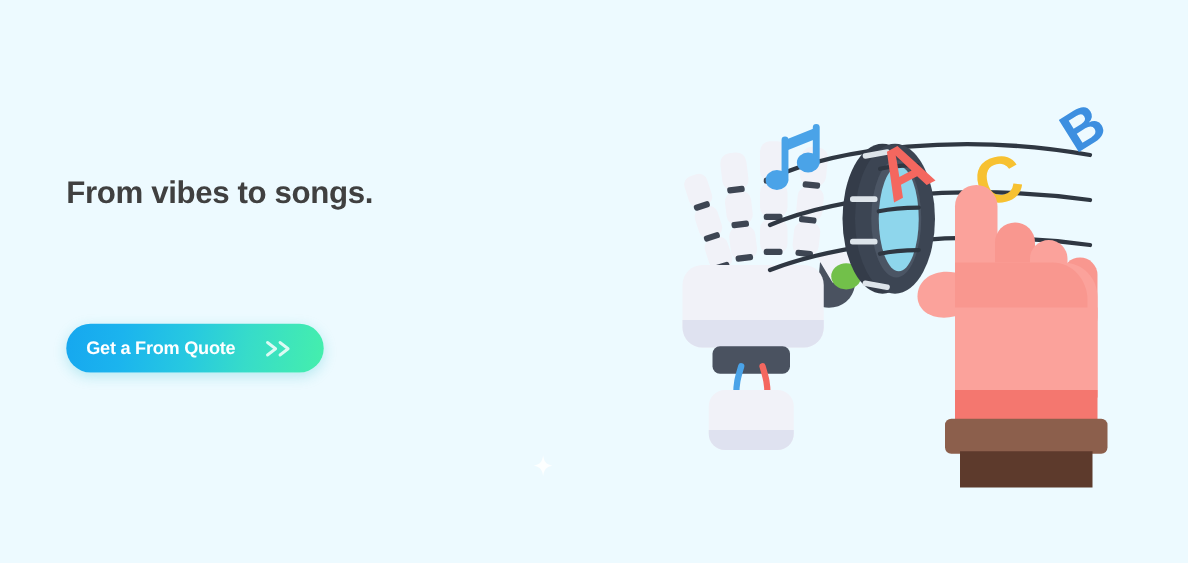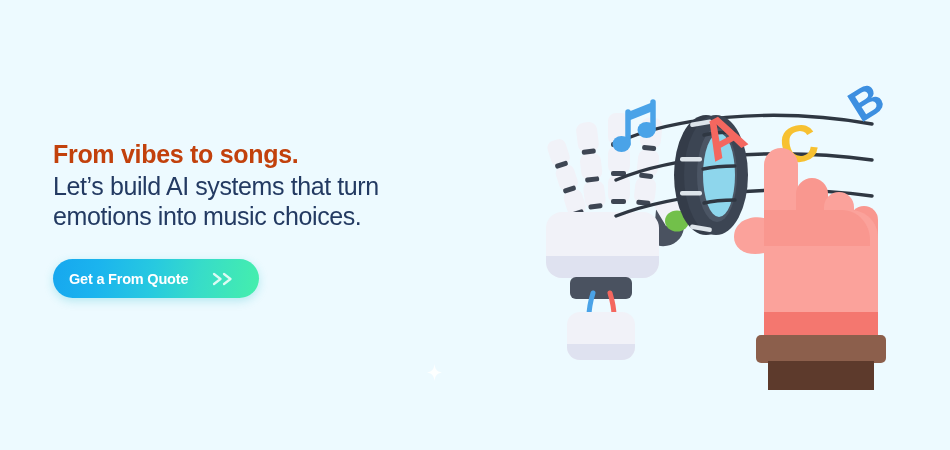--- a/index.html
+++ b/index.html
@@ -24,21 +24,21 @@
   
   .copy {
     position: absolute;
     left: 53px;
     top: 140px;
     width: 430px;
   }
   .headline {
     font-size: 25px;
     font-weight: 700;
-    color: #c2410c;
+    color: #404040;
     letter-spacing: -0.3px;
     line-height: 1.15;
     margin: 0 0 2px 0;
     white-space: nowrap;
   }
   .subline {
     font-size: 25px;
     font-weight: 400;
     color: #233a62;
     letter-spacing: -0.4px;
@@ -104,24 +104,20 @@
     height: 17px;
   }
 </style>
 </head>
 <body>
 
 <div class="banner">
 
   <div class="copy">
     <h1 class="headline">From vibes to songs.</h1>
-    <p class="subline">
-      <span>Let’s build AI systems that turn</span>
-      <span>emotions into music choices.</span>
-    </p>
   </div>
 
   <button class="cta">
     <span class="cta-label">Get a From Quote</span>
     <span class="cta-chevrons">
       <svg width="28" height="16" viewBox="0 0 28 16" aria-hidden="true">
         <path d="M3 3 L9.5 8 L3 13" fill="none" stroke="#ffffff" stroke-opacity="0.82" stroke-width="2.3" stroke-linecap="round" stroke-linejoin="round"></path>
         <path d="M13 3 L19.5 8 L13 13" fill="none" stroke="#ffffff" stroke-opacity="0.82" stroke-width="2.3" stroke-linecap="round" stroke-linejoin="round"></path>
       </svg>
     </span>

